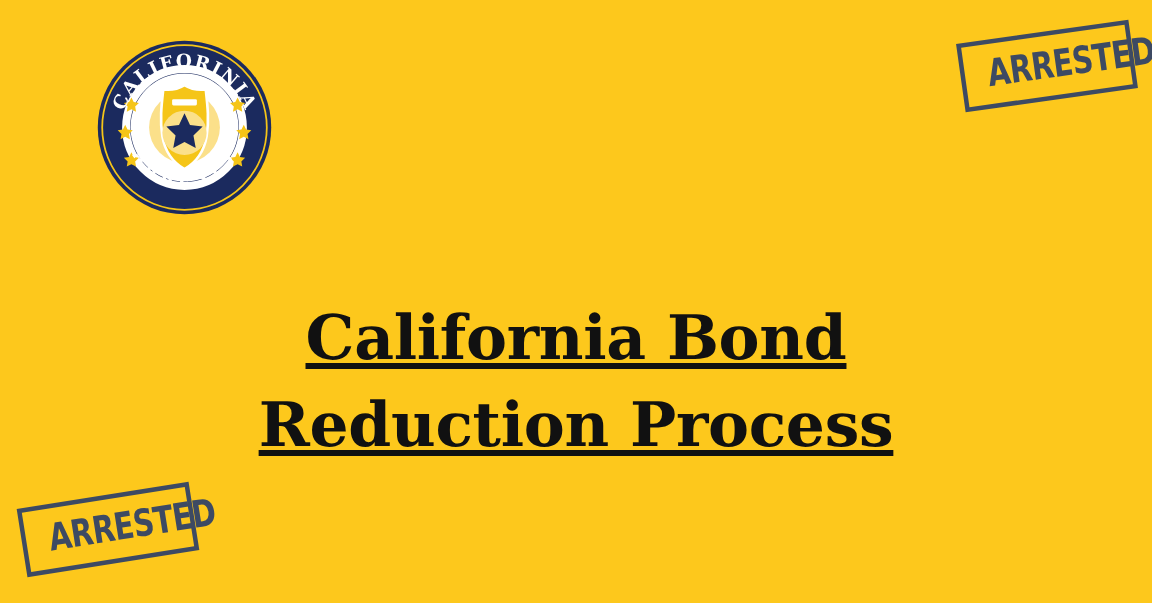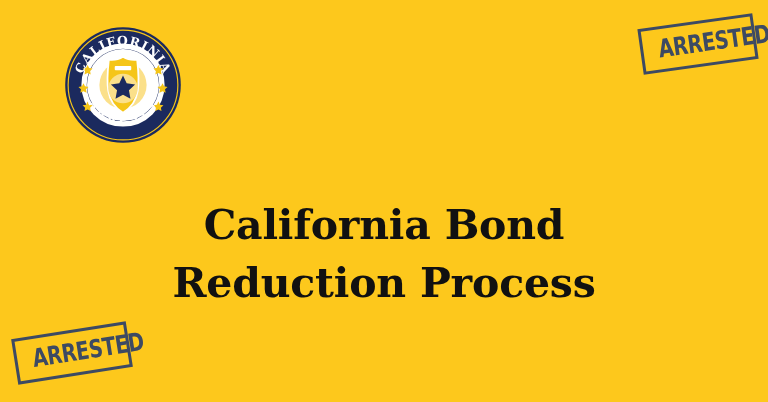--- a/index.html
+++ b/index.html
@@ -83,20 +83,21 @@
     padding: 0;
     color: #111111;
     font-family: "DejaVu Serif", "Liberation Serif", serif;
     font-weight: bold;
     font-size: 41px;
     line-height: 1.42;
     letter-spacing: -0.2px;
     width: 520px;
     margin-left: auto;
     margin-right: auto;
+    text-decoration: underline;
   }
 </style>
 </head>
 <body>
 
 <div id="banner" style="background: rgb(253, 200, 28);">
 
   <div id="logo">
     <svg viewBox="0 0 200 200" xmlns="http://www.w3.org/2000/svg" aria-hidden="true">
       <defs>

